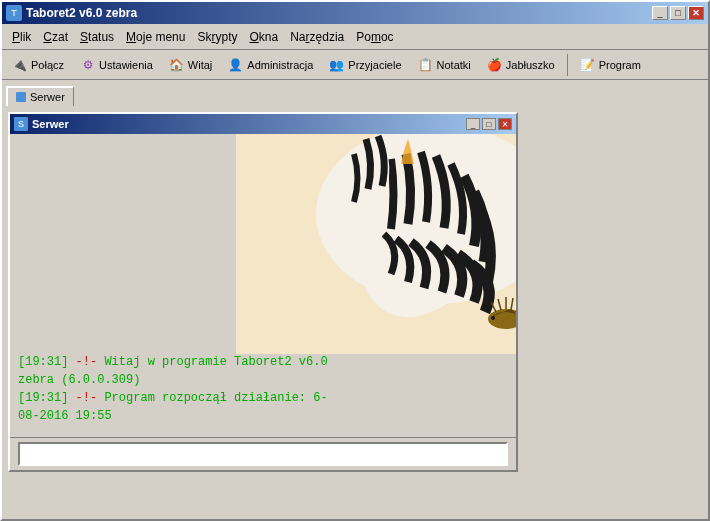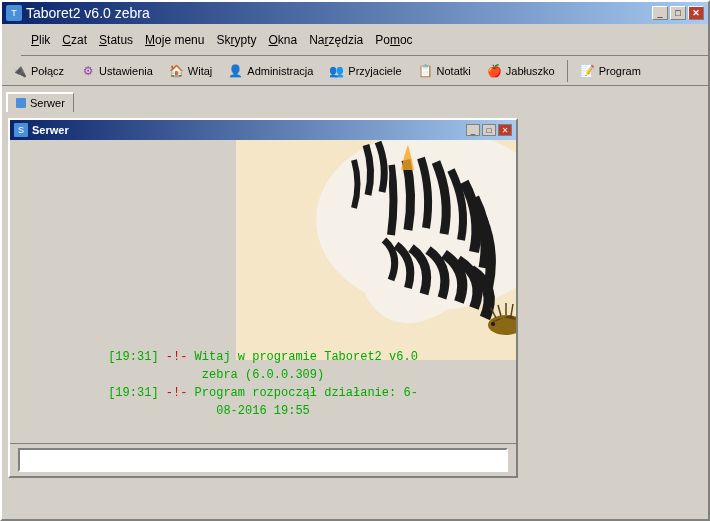--- a/index.html
+++ b/index.html
@@ -45,22 +45,22 @@
       background: #4a90d9;
       border-radius: 2px;
       display: flex;
       align-items: center;
       justify-content: center;
       font-size: 9px;
       color: white;
     }
     .title-bar-text {
       color: white;
-      font-size: 14px;
-      font-weight: normal;
+      font-size: 12px;
+      font-weight: bold;
       text-align: right;
     }
     .title-bar-buttons {
       display: flex;
       gap: 2px;
     }
     .tb-btn {
       width: 16px;
       height: 14px;
       background: #d4d0c8;
@@ -71,27 +71,26 @@
       align-items: center;
       justify-content: center;
       font-size: 9px;
       cursor: pointer;
     }
     .tb-btn.close { background: #c0392b; color: white; font-weight: bold; }
 
     
     .menu-bar {
       background: #d4d0c8;
-      height: 32px;
+      height: 26px;
       display: flex;
       align-items: center;
       padding: 0 4px;
       border-bottom: 1px solid #808080;
       flex-shrink: 0;
-      margin-left: 19px;
     }
     .menu-item {
       padding: 2px 6px;
       font-size: 12px;
       cursor: pointer;
       white-space: nowrap;
     }
     .menu-item u { text-decoration: underline; }
 
     
@@ -262,22 +261,21 @@
       padding: 8px;
       display: flex;
       flex-direction: column;
       justify-content: flex-end;
     }
     .console-text {
       font-family: 'Courier New', monospace;
       font-size: 12px;
       color: #00aa00;
       line-height: 1.5;
-      margin-bottom: 15px;
-      text-align: center;
+      margin-bottom: 4px;
     }
     .console-line {
       display: block;
     }
     .bracket-text { color: #00aa00; }
     .dash-red { color: #cc0000; }
 
     
     .server-input-area {
       padding: 4px 8px;

